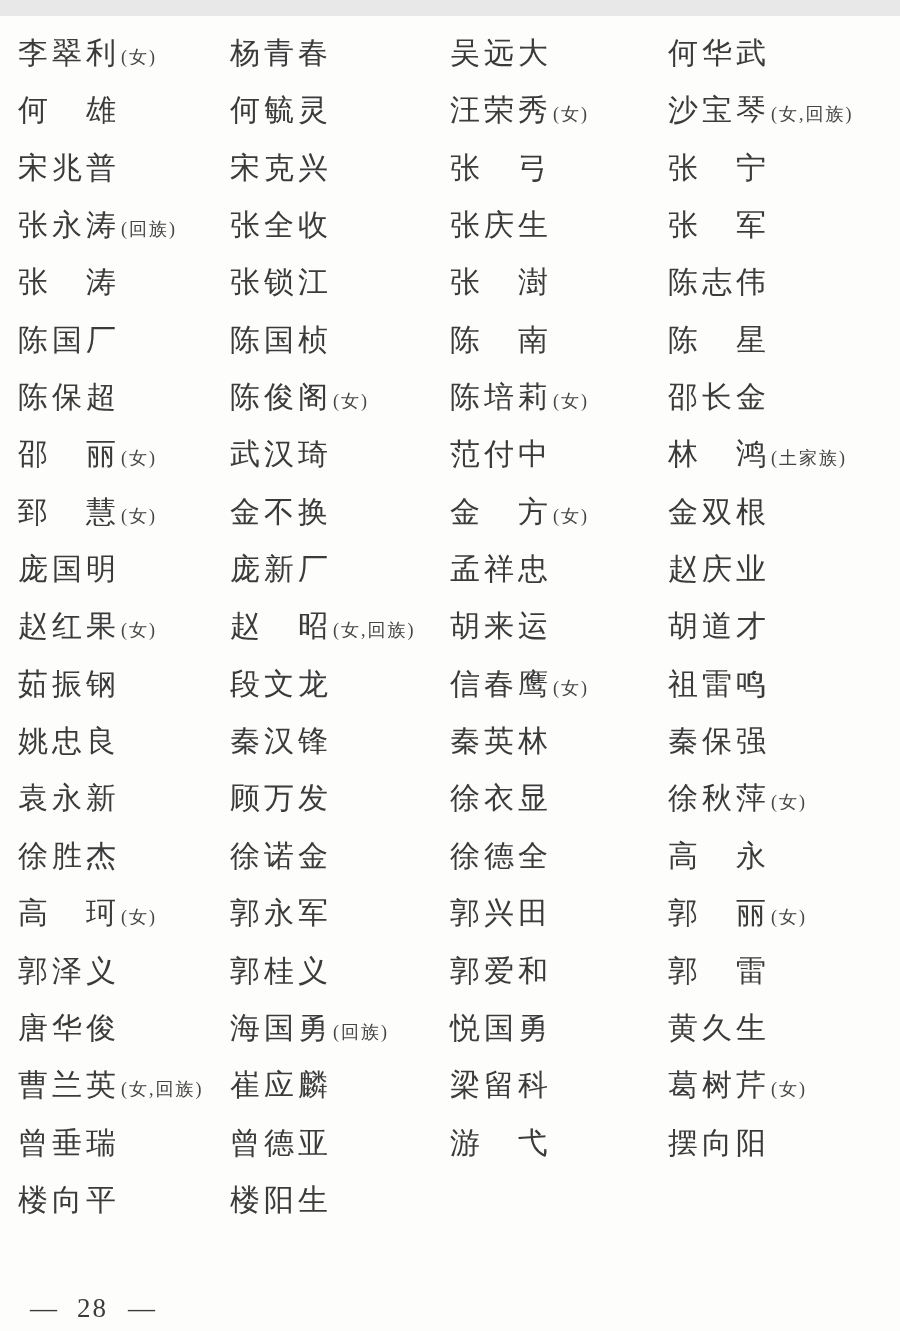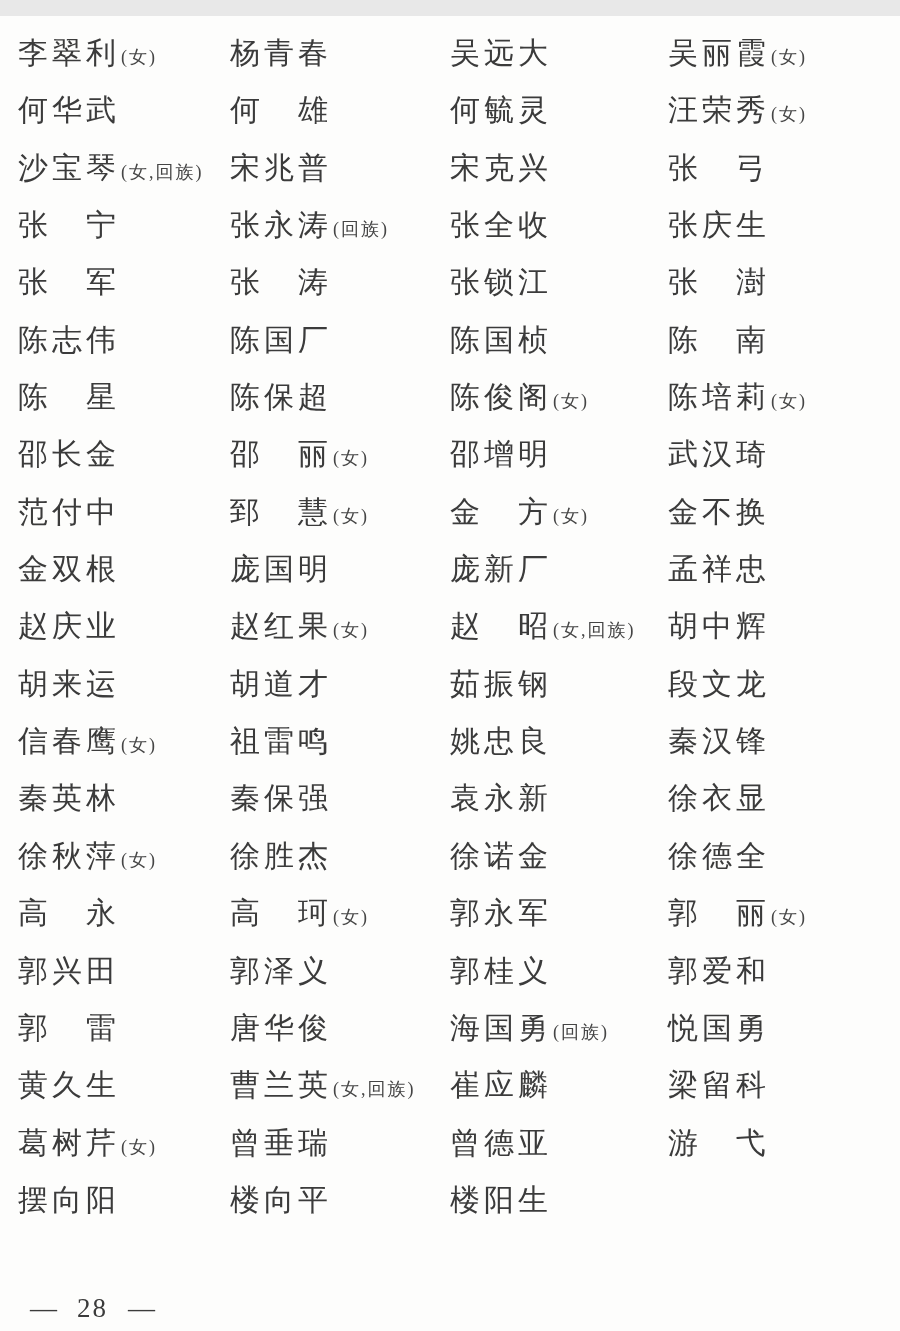--- a/index.html
+++ b/index.html
@@ -62,21 +62,20 @@
   }
 </style>
 </head>
 <body>
 
 <div class="page">
   <div class="name-grid" id="name-grid">
       <div class="name-cell"><span class="person-name">李翠利</span><span class="person-note">(女)</span></div>
       <div class="name-cell"><span class="person-name">杨青春</span></div>
       <div class="name-cell"><span class="person-name">吴远大</span></div>
-      <div class="name-cell"><span class="person-name">吴丽霞</span><span class="person-note">(女)</span></div>
       <div class="name-cell"><span class="person-name">何华武</span></div>
       <div class="name-cell"><span class="person-name">何　雄</span></div>
       <div class="name-cell"><span class="person-name">何毓灵</span></div>
       <div class="name-cell"><span class="person-name">汪荣秀</span><span class="person-note">(女)</span></div>
       <div class="name-cell"><span class="person-name">沙宝琴</span><span class="person-note">(女,回族)</span></div>
       <div class="name-cell"><span class="person-name">宋兆普</span></div>
       <div class="name-cell"><span class="person-name">宋克兴</span></div>
       <div class="name-cell"><span class="person-name">张　弓</span></div>
       <div class="name-cell"><span class="person-name">张　宁</span></div>
       <div class="name-cell"><span class="person-name">张永涛</span><span class="person-note">(回族)</span></div>
@@ -89,55 +88,55 @@
       <div class="name-cell"><span class="person-name">陈志伟</span></div>
       <div class="name-cell"><span class="person-name">陈国厂</span></div>
       <div class="name-cell"><span class="person-name">陈国桢</span></div>
       <div class="name-cell"><span class="person-name">陈　南</span></div>
       <div class="name-cell"><span class="person-name">陈　星</span></div>
       <div class="name-cell"><span class="person-name">陈保超</span></div>
       <div class="name-cell"><span class="person-name">陈俊阁</span><span class="person-note">(女)</span></div>
       <div class="name-cell"><span class="person-name">陈培莉</span><span class="person-note">(女)</span></div>
       <div class="name-cell"><span class="person-name">邵长金</span></div>
       <div class="name-cell"><span class="person-name">邵　丽</span><span class="person-note">(女)</span></div>
-      <div class="name-cell"><span class="person-name">邵增明</span></div>
       <div class="name-cell"><span class="person-name">武汉琦</span></div>
       <div class="name-cell"><span class="person-name">范付中</span></div>
+      <div class="name-cell"><span class="person-name">林　鸿</span><span class="person-note">(土家族)</span></div>
       <div class="name-cell"><span class="person-name">郅　慧</span><span class="person-note">(女)</span></div>
+      <div class="name-cell"><span class="person-name">金不换</span></div>
       <div class="name-cell"><span class="person-name">金　方</span><span class="person-note">(女)</span></div>
-      <div class="name-cell"><span class="person-name">金不换</span></div>
       <div class="name-cell"><span class="person-name">金双根</span></div>
       <div class="name-cell"><span class="person-name">庞国明</span></div>
       <div class="name-cell"><span class="person-name">庞新厂</span></div>
       <div class="name-cell"><span class="person-name">孟祥忠</span></div>
       <div class="name-cell"><span class="person-name">赵庆业</span></div>
       <div class="name-cell"><span class="person-name">赵红果</span><span class="person-note">(女)</span></div>
       <div class="name-cell"><span class="person-name">赵　昭</span><span class="person-note">(女,回族)</span></div>
-      <div class="name-cell"><span class="person-name">胡中辉</span></div>
       <div class="name-cell"><span class="person-name">胡来运</span></div>
       <div class="name-cell"><span class="person-name">胡道才</span></div>
       <div class="name-cell"><span class="person-name">茹振钢</span></div>
       <div class="name-cell"><span class="person-name">段文龙</span></div>
       <div class="name-cell"><span class="person-name">信春鹰</span><span class="person-note">(女)</span></div>
       <div class="name-cell"><span class="person-name">祖雷鸣</span></div>
       <div class="name-cell"><span class="person-name">姚忠良</span></div>
       <div class="name-cell"><span class="person-name">秦汉锋</span></div>
       <div class="name-cell"><span class="person-name">秦英林</span></div>
       <div class="name-cell"><span class="person-name">秦保强</span></div>
       <div class="name-cell"><span class="person-name">袁永新</span></div>
+      <div class="name-cell"><span class="person-name">顾万发</span></div>
       <div class="name-cell"><span class="person-name">徐衣显</span></div>
       <div class="name-cell"><span class="person-name">徐秋萍</span><span class="person-note">(女)</span></div>
       <div class="name-cell"><span class="person-name">徐胜杰</span></div>
       <div class="name-cell"><span class="person-name">徐诺金</span></div>
       <div class="name-cell"><span class="person-name">徐德全</span></div>
       <div class="name-cell"><span class="person-name">高　永</span></div>
       <div class="name-cell"><span class="person-name">高　珂</span><span class="person-note">(女)</span></div>
       <div class="name-cell"><span class="person-name">郭永军</span></div>
+      <div class="name-cell"><span class="person-name">郭兴田</span></div>
       <div class="name-cell"><span class="person-name">郭　丽</span><span class="person-note">(女)</span></div>
-      <div class="name-cell"><span class="person-name">郭兴田</span></div>
       <div class="name-cell"><span class="person-name">郭泽义</span></div>
       <div class="name-cell"><span class="person-name">郭桂义</span></div>
       <div class="name-cell"><span class="person-name">郭爱和</span></div>
       <div class="name-cell"><span class="person-name">郭　雷</span></div>
       <div class="name-cell"><span class="person-name">唐华俊</span></div>
       <div class="name-cell"><span class="person-name">海国勇</span><span class="person-note">(回族)</span></div>
       <div class="name-cell"><span class="person-name">悦国勇</span></div>
       <div class="name-cell"><span class="person-name">黄久生</span></div>
       <div class="name-cell"><span class="person-name">曹兰英</span><span class="person-note">(女,回族)</span></div>
       <div class="name-cell"><span class="person-name">崔应麟</span></div>

